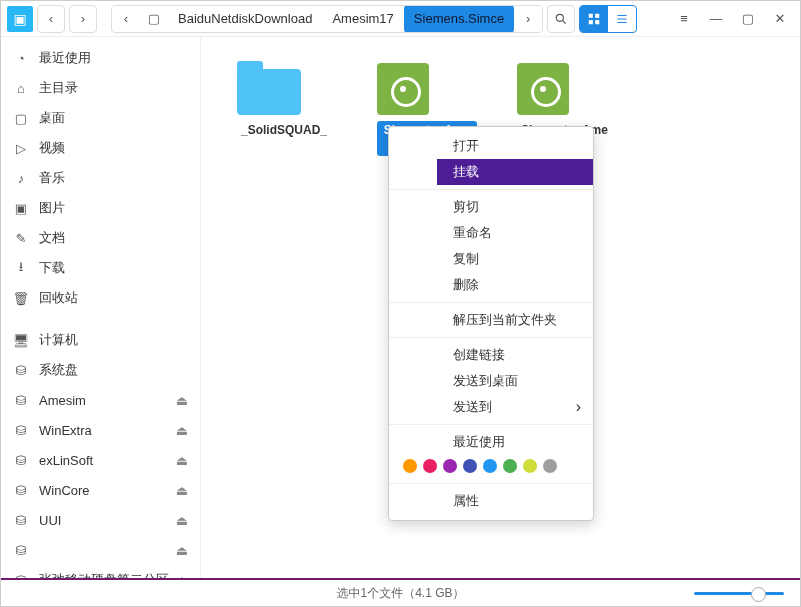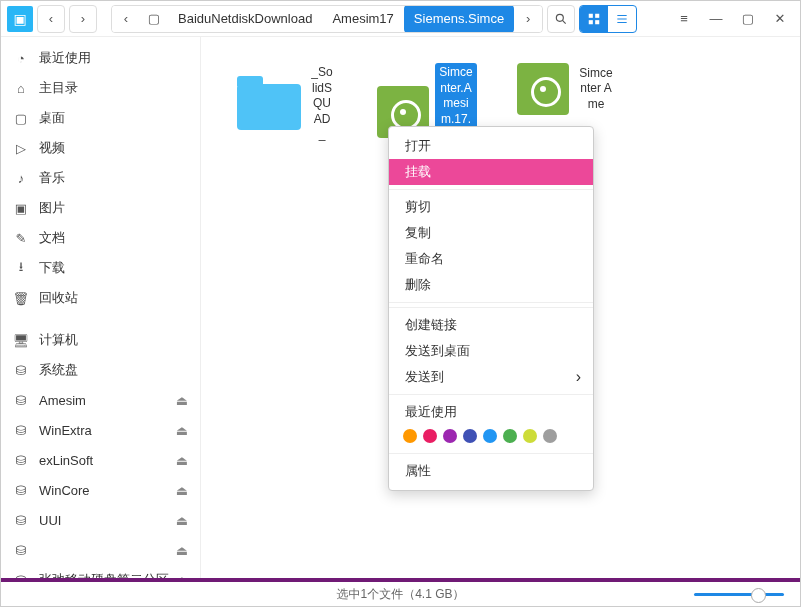--- a/index.html
+++ b/index.html
@@ -4,52 +4,52 @@
 <style>
   * { box-sizing: border-box; margin: 0; padding: 0; font-family: "PingFang SC","Microsoft YaHei",sans-serif; }
   body { width: 801px; height: 607px; background: #fff; overflow: hidden; position: relative; font-size: 13px; color: #333; }
   .window { width: 801px; height: 607px; display: flex; flex-direction: column; border: 1px solid #ccc; }
   
   .toolbar { height: 36px; display: flex; align-items: center; gap: 4px; padding: 0 6px; border-bottom: 1px solid #eee; }
   .tbtn { width: 28px; height: 28px; border: 1px solid #ddd; border-radius: 4px; display: flex; align-items: center; justify-content: center; background: #fff; cursor: pointer; color:#555; }
   .tbtn.flat { border: none; }
   .logo { width: 26px; height: 26px; background: #29b6f6; border-radius: 2px; display:flex; align-items:center; justify-content:center; color:#fff; font-size:14px; }
   .crumb { height: 28px; padding: 0 10px; display: flex; align-items: center; border-radius: 4px; cursor: pointer; white-space:nowrap;text-align:right; }
-  .crumb.active { background: #1e88e5; color: #ffffff; }
+  .crumb.active { background: #1e88e5; color: #0f172a; }
   .crumbs { display:flex; align-items:center; gap:0; border:1px solid #ddd; border-radius:4px; height:28px; overflow:hidden; }
   .view-toggle { display:flex; border:1px solid #1e88e5; border-radius:4px; overflow:hidden; }
   .view-toggle .seg { width:28px; height:26px; display:flex; align-items:center; justify-content:center; cursor:pointer; color:#1e88e5; }
   .view-toggle .seg.active { background:#1e88e5; color:#fff; }
   .spacer { flex:1; }
   
   .body { flex:1; display:flex; overflow:hidden; }
   .sidebar { width:200px; border-right:1px solid #eee; overflow-y:auto; padding-top:6px; }
   .side-item { height:30px; display:flex; align-items:center; padding:0 12px; gap:10px; cursor:pointer; position:relative; }
   .side-icon { width:16px; display:flex; align-items:center; justify-content:center; color:#555; }
   .eject { position:absolute; right:12px; color:#888; }
   .content { flex:1; position:relative; overflow:auto; }
   .files { display:flex; gap:40px; padding:26px 36px; align-items:flex-start; }
-  .file { width:100px; display:flex; flex-direction:row; align-items:center; gap:6px; cursor:pointer; }
+  .file { width:100px; display:flex; flex-direction:column; align-items:flex-start; gap:6px; cursor:pointer;font-weight:bold; }
   .ficon { width:64px; height:52px; position:relative; }
   .folder { width:64px; height:46px; background:#4fc3f7; border-radius:4px; position:relative; top:6px; }
   .folder:before { content:""; position:absolute; top:-8px; left:0; width:26px; height:10px; background:#4fc3f7; border-radius:3px 3px 0 0; }
   .disc { width:52px; height:52px; background:#7cb342; border-radius:4px; position:relative; }
   .disc:before { content:""; position:absolute; top:14px; left:14px; width:24px; height:24px; border:3px solid #fff; border-radius:50%; }
   .disc:after { content:""; position:absolute; top:23px; left:23px; width:6px; height:6px; background:#fff; border-radius:50%; }
   .fname { font-size:12px; text-align:center; padding:2px 4px; border-radius:3px; word-break:break-all; line-height:1.3; }
   .fname.sel { background:#1e88e5; color:#fff; }
   
-  .status { height:28px; border-top:4px solid #701a75; display:flex; align-items:center; justify-content:center; font-size:12px; color:#666; position:relative; }
+  .status { height:28px; border-top:2px solid #701a75; display:flex; align-items:center; justify-content:center; font-size:12px; color:#666; position:relative; }
   .zoom { position:absolute; right:16px; display:flex; align-items:center; }
   .ztrack { width:90px; height:3px; background:#1e88e5; border-radius:2px; position:relative; }
   .ztrack:after { content:""; position:absolute; right:18px; top:-5px; width:13px; height:13px; background:#fff; border:1px solid #aaa; border-radius:50%; }
   
   .ctx { position:absolute; left:388px; top:126px; width:206px; background:#fff; border:1px solid #ccc; border-radius:4px; box-shadow:0 4px 14px rgba(0,0,0,.18); padding:6px 0; z-index:50; }
-  .ctx-item { height:26px; display:flex; align-items:center; padding:0 16px; cursor:pointer; font-size:13px; position:relative; }
-  .ctx-item:hover, .ctx-item.hl { background:#ec4899; color:#fff; }
+  .ctx-item { height:26px; display:flex; align-items:center; padding:0 16px; cursor:pointer; font-size:13px; position:relative;margin-left:48px; }
+  .ctx-item:hover, .ctx-item.hl { background:#4c1d95; color:#fff; }
   .ctx-sep { height:1px; background:#eee; margin:4px 0; }
   .ctx-sub:after { content:"›"; position:absolute; right:12px; font-size:16px; }
   .tags { display:flex; gap:6px; padding:4px 14px 6px; }
   .tag { width:14px; height:14px; border-radius:50%; cursor:pointer; }
 </style>
 </head>
 <body>
 
 <div class="window">
 
@@ -209,24 +209,25 @@
       </div>
   </div>
 
 </div>
 
 <div class="ctx" id="ctx">
     <div class="ctx-item">打开</div>
     <div class="ctx-item hl">挂载</div>
     <div class="ctx-sep"></div>
     <div class="ctx-item">剪切</div>
+    <div class="ctx-item">重命名</div>
     <div class="ctx-item">复制</div>
-    <div class="ctx-item">重命名</div>
     <div class="ctx-item">删除</div>
     <div class="ctx-sep"></div>
+    <div class="ctx-item">解压到当前文件夹</div>
     <div class="ctx-sep"></div>
     <div class="ctx-item">创建链接</div>
     <div class="ctx-item">发送到桌面</div>
     <div class="ctx-item ctx-sub">发送到</div>
     <div class="ctx-sep"></div>
     <div class="ctx-item">最近使用</div>
     <div class="tags">
       <div class="tag" style="background: rgb(255, 152, 0);"></div>
       <div class="tag" style="background: rgb(233, 30, 99);"></div>
       <div class="tag" style="background: rgb(156, 39, 176);"></div>

